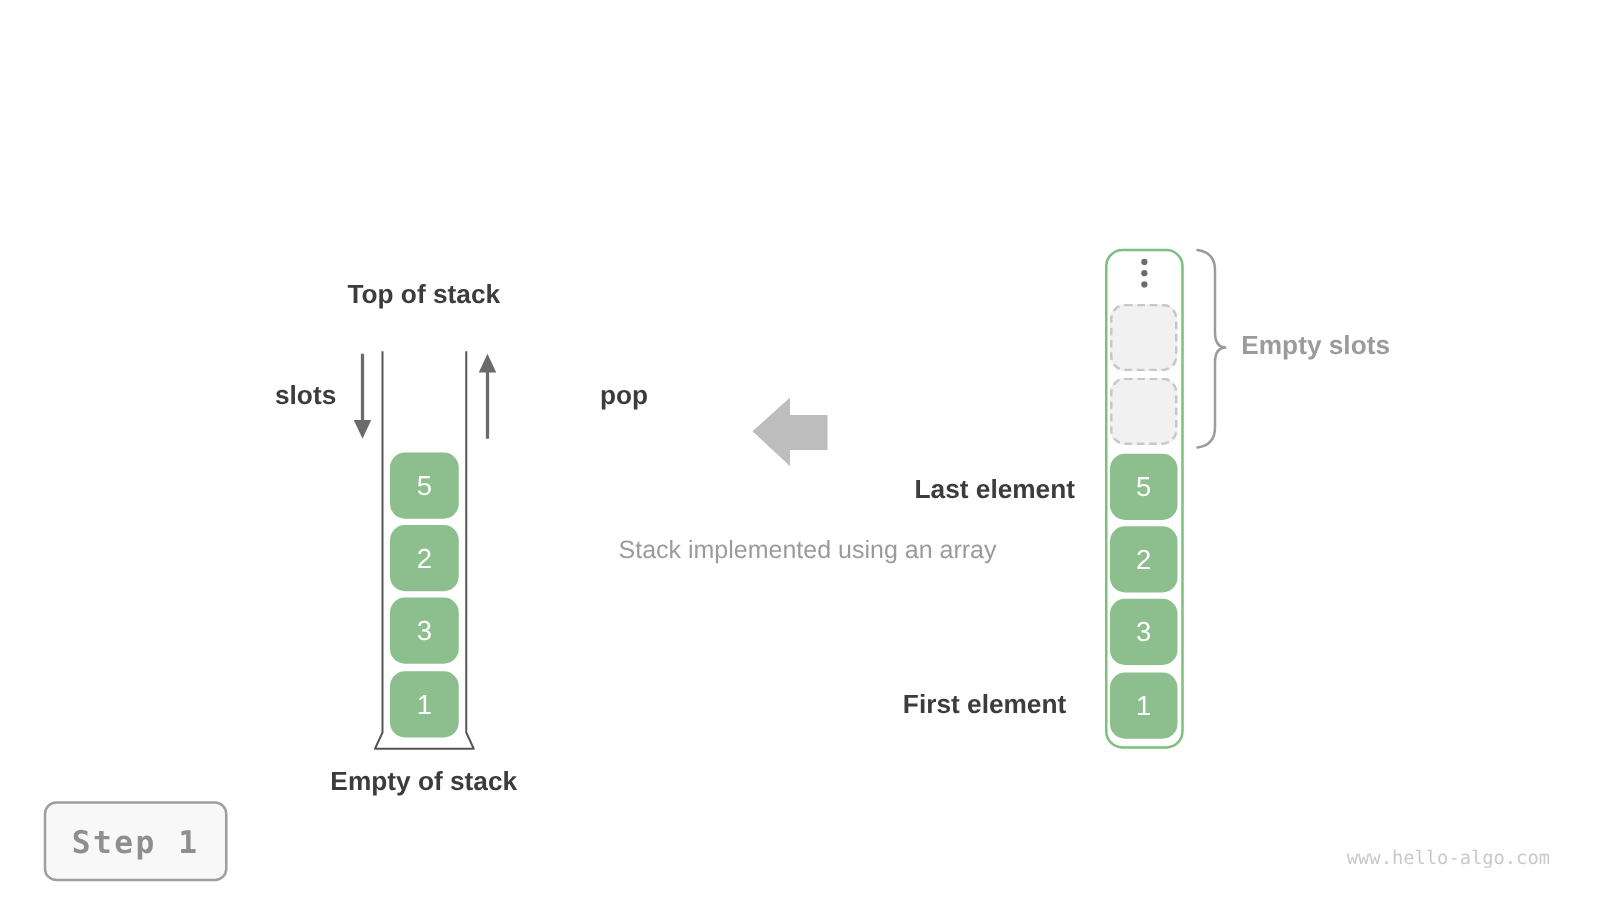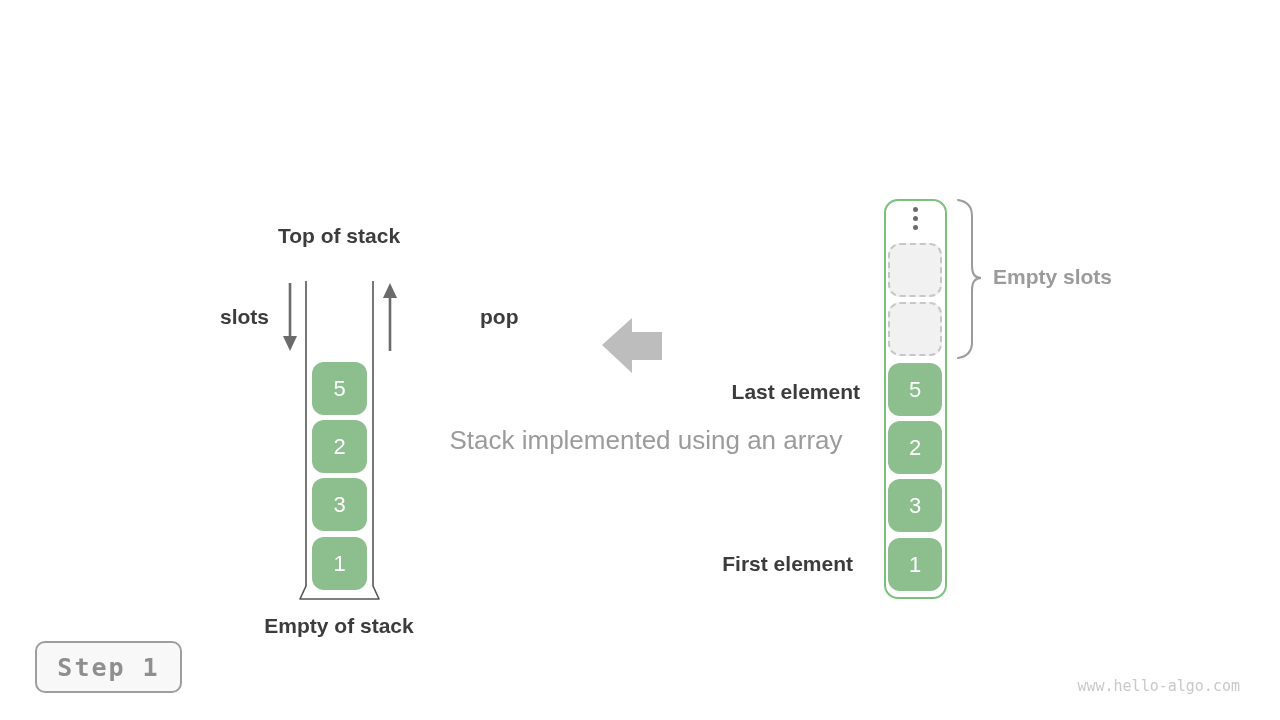--- a/index.html
+++ b/index.html
@@ -28,23 +28,23 @@
   }
   .array-box{
     position:absolute;left:884px;top:199px;width:63px;height:400px;box-sizing:border-box;
     background:#ffffff;border:2px solid var(--container_green,#7cc07e);border-radius:14px;
   }
   .dots{
     position:absolute;left:884px;top:207px;width:63px;
     display:flex;flex-direction:column;align-items:center;gap:4px;
   }
   .dots span{width:5px;height:5px;border-radius:50%;background:var(--line_gray,#6b6b6b);display:block;}
-  .caption{font-size:26px;line-height:28px;color:var(--muted_gray,#9e9e9e);}
+  .caption{font-size:20px;line-height:28px;color:var(--muted_gray,#9e9e9e);}
   .step-badge{
-    position:absolute;left:35px;top:641px;width:147px;height:52px;box-sizing:border-box;
+    position:absolute;left:35px;top:641px;width:147px;height:64px;box-sizing:border-box;
     display:flex;align-items:center;justify-content:center;
     background:var(--step_bg,#f8f8f8);
     border:2px solid var(--step_border,#9e9e9e);border-radius:10px;
   }
   .step-badge span{
     font-family:"DejaVu Sans Mono", monospace;font-weight:bold;font-size:25px;
     letter-spacing:2px;color:var(--step_text,#8f8f8f);
   }
   .watermark{
     font-family:"DejaVu Sans Mono", monospace;font-size:15px;

